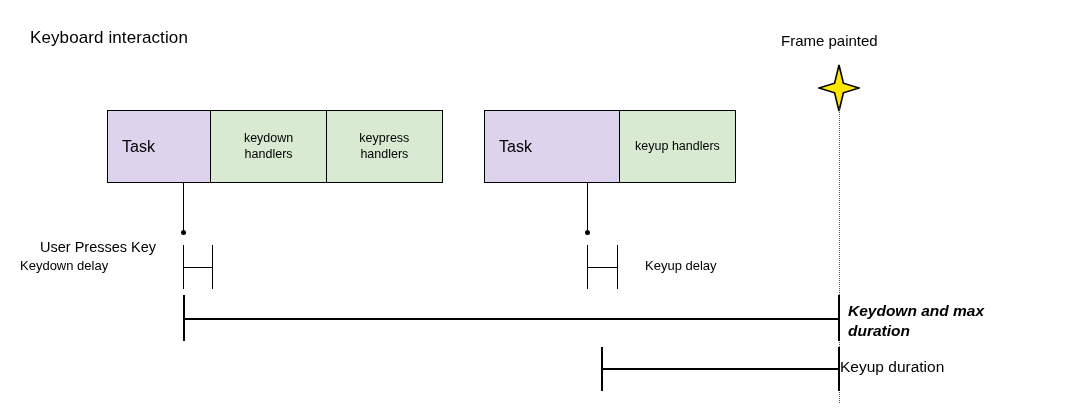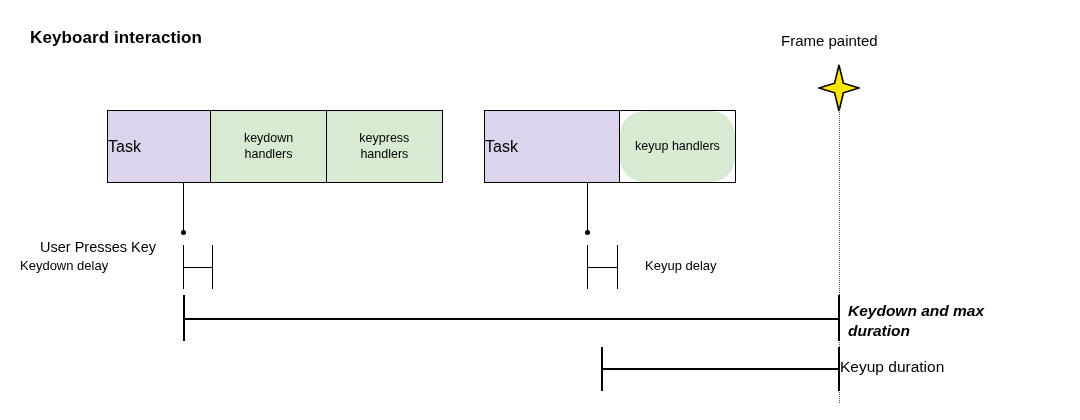--- a/index.html
+++ b/index.html
@@ -17,21 +17,21 @@
     height: 420px;
     background: #ffffff;
     overflow: hidden;
   }
 
   .title {
     position: absolute;
     left: 30px;
     top: 28px;
     font-size: 17px;
-    font-weight: bold;
+    font-weight: normal;
     letter-spacing: 0.1px;
     white-space: nowrap;
   }
 
   
   .taskgroup {
     position: absolute;
     display: flex;
     box-sizing: border-box;
     border: 1.5px solid #000000;
@@ -44,34 +44,35 @@
     justify-content: center;
     text-align: center;
     line-height: 1.22;
     border-right: 1.5px solid #000000;
   }
   .cell:last-child { border-right: none; }
   .cell.task {
     background: #ddd3ec;
     font-size: 16px;
     justify-content: flex-start;
+    padding-left: 14px;
   }
   .cell.handler {
     background: #d9ead3;
     font-size: 12.5px;
   }
 
   #group1 { left: 107px; top: 110px; width: 336px; }
   #group1 .task    { width: 104px; }
   #group1 .kd      { width: 116px; }
   #group1 .kp      { width: 116px; }
 
   #group2 { left: 484px; top: 110px; width: 252px; }
   #group2 .task    { width: 136px; }
-  #group2 .ku      { width: 116px; border-radius: 24px; }
+  #group2 .ku      { width: 116px; }
 
   
   .frame-label {
     position: absolute;
     left: 781px;
     top: 32px;
     font-size: 15px;
     white-space: nowrap;
   }
   .star {

